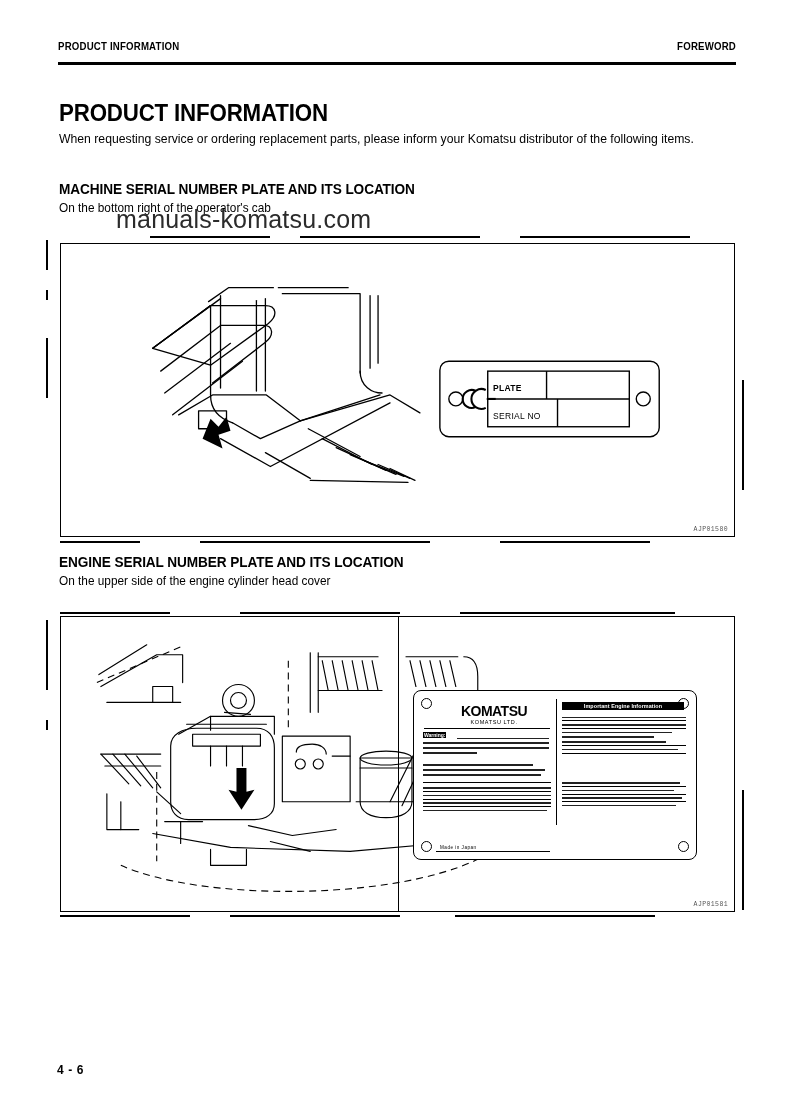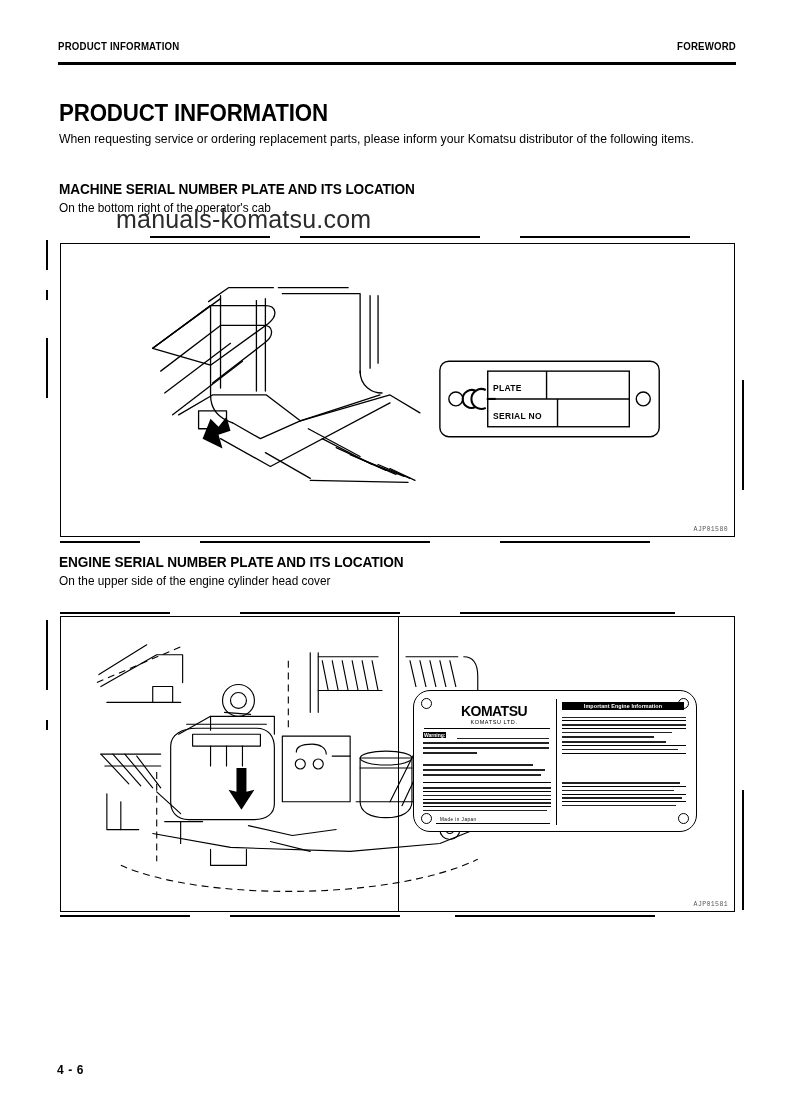--- a/index.html
+++ b/index.html
@@ -136,21 +136,21 @@
       <g fill="none" stroke="#000" stroke-width="2.1">
         <path d="M416,148 a9,9 0 1,0 0,16"></path>
         <path d="M426,147 a10,10 0 1,0 0,18"></path>
         <line x1="427" y1="156" x2="436" y2="156"></line>
       </g>
       <text x="432" y="152" font-family="Liberation Sans, sans-serif" font-size="9" font-weight="bold" fill="#000"></text>
       <text x="432" y="180" font-family="Liberation Sans, sans-serif" font-size="9" font-weight="bold" fill="#000"></text>
     </svg>
 
     <div style="position:absolute;left:432px;top:139px;font-size:8.5px;font-weight:bold;letter-spacing:.3px;">PLATE</div>
-    <div style="position:absolute;left:432px;top:167px;font-size:8.5px;font-weight:bold;letter-spacing:.3px;">SERIAL NO</div>
+    <div style="position:absolute;left:432px;top:167px;font-size:8.5px;font-weight:normal;letter-spacing:.3px;">SERIAL NO</div>
 
     <div class="figcode">AJP01580</div>
   </div>
 
   <div class="sect-h" id="h2">ENGINE SERIAL NUMBER PLATE AND ITS LOCATION</div>
   <div class="sect-s" id="s2">On the upper side of the engine cylinder head cover</div>
 
   <div class="figbox" id="fig2">
     <div class="figdivider"></div>
 
@@ -220,22 +220,22 @@
         <path d="M418,122 L418,216"></path>
         <path d="M60,250 C140,286 330,286 418,244"></path>
         <path d="M228,44 L228,112"></path>
       </g>
 
       <g fill="#000">
         <path d="M176,152 L186,152 L186,176 L194,174 L181,194 L168,174 L176,176 Z"></path>
       </g>
     </svg>
 
-    <div style="position:absolute;left:352px;top:73px;width:284px;height:142px;
-                border:1.4px solid #000;border-radius:17px;box-sizing:border-box;background:#fff;">
+    <div style="position:absolute;left:352px;top:73px;width:284px;height:170px;
+                border:1.4px solid #000;border-radius:8px;box-sizing:border-box;background:#fff;">
 
       <div style="position:absolute;left:7px;top:7px;width:9px;height:9px;border:1.2px solid #000;border-radius:50%;"></div>
       <div style="position:absolute;right:7px;top:7px;width:9px;height:9px;border:1.2px solid #000;border-radius:50%;"></div>
       <div style="position:absolute;left:7px;bottom:7px;width:9px;height:9px;border:1.2px solid #000;border-radius:50%;"></div>
       <div style="position:absolute;right:7px;bottom:7px;width:9px;height:9px;border:1.2px solid #000;border-radius:50%;"></div>
 
       <div style="position:absolute;left:142px;top:8px;width:1.2px;height:126px;background:#000;"></div>
 
       <div style="position:absolute;left:24px;top:12px;width:112px;text-align:center;
                   font-size:14px;font-weight:bold;letter-spacing:-.5px;">KOMATSU</div>

